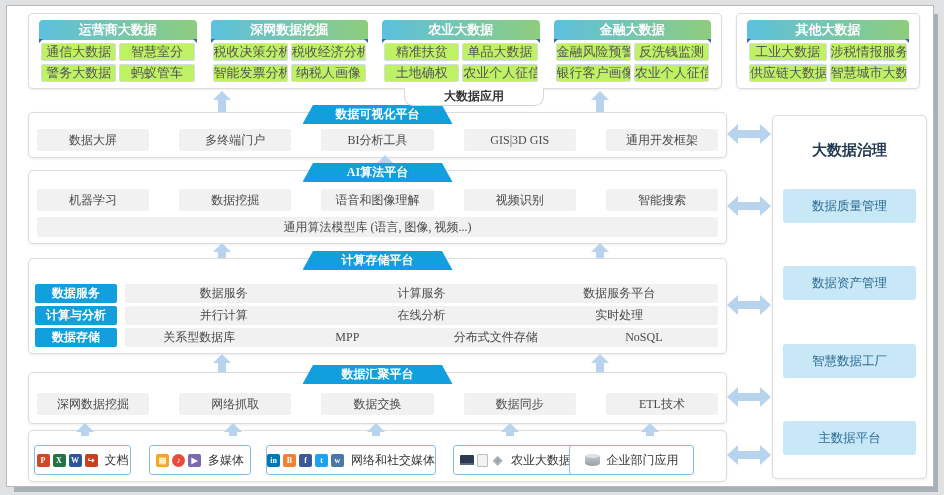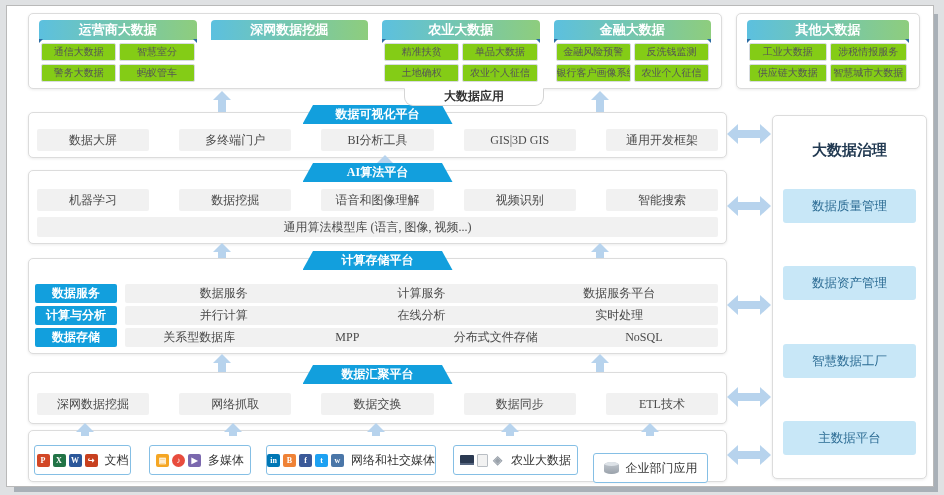--- a/index.html
+++ b/index.html
@@ -11,21 +11,21 @@
 
   
   .cards-wrap{display:flex;gap:14px;padding:6px 10px;box-sizing:border-box;}
   .card{flex:1;display:flex;flex-direction:column;min-width:0;}
   .card-head{height:20px;line-height:20px;text-align:center;color:#fff;font-weight:bold;font-size:13px;
     background:linear-gradient(90deg,#5cc0df,#8ecd7d);border-radius:4px 4px 0 0;}
   .card-body{position:relative;flex:1;display:grid;grid-template-columns:1fr 1fr;gap:3px;padding:3px 2px 1px;}
   .card-body::before,.card-body::after{content:"";position:absolute;top:-1px;width:0;height:0;border-top:4px solid #2e6da4;}
   .card-body::before{left:0;border-right:4px solid transparent;}
   .card-body::after{right:0;border-left:4px solid transparent;}
-  .card-item{background:#84cc16;border:1px solid #d8dce1;border-radius:2px;font-size:10px;color:#555;
+  .card-item{background:#bef264;border:1px solid #d8dce1;border-radius:2px;font-size:13px;color:#555;
     text-align:center;line-height:16px;white-space:nowrap;overflow:hidden;}
 
   
   .tab{position:absolute;left:404px;top:88px;width:138px;height:16px;background:#fff;border:1px solid #d5d5d5;border-top:1px solid #fff;
     border-radius:0 0 9px 9px;text-align:center;font-size:12px;font-weight:bold;color:#333;line-height:15px;z-index:5;}
 
   
   .banner{position:absolute;left:50%;transform:translateX(-50%);top:-8px;width:150px;height:19px;background:#129fdd;
     clip-path:polygon(7% 0,93% 0,100% 100%,0 100%);color:#fff;font-weight:bold;font-size:12px;text-align:center;line-height:19px;z-index:4;}
 
@@ -87,20 +87,26 @@
       <div class="card-head" data-name="card-title">运营商大数据</div>
       <div class="card-body" data-name="card-body">
         <div class="card-item" data-name="card-item">通信大数据</div>
         <div class="card-item" data-name="card-item">智慧室分</div>
         <div class="card-item" data-name="card-item">警务大数据</div>
         <div class="card-item" data-name="card-item">蚂蚁管车</div>
       </div>
     </div>
     <div class="card" data-name="category-card-tax">
       <div class="card-head" data-name="card-title">深网数据挖掘</div>
+      <div class="card-body" data-name="card-body">
+        <div class="card-item" data-name="card-item">税收决策分析</div>
+        <div class="card-item" data-name="card-item">税收经济分析</div>
+        <div class="card-item" data-name="card-item">智能发票分析</div>
+        <div class="card-item" data-name="card-item">纳税人画像</div>
+      </div>
     </div>
     <div class="card" data-name="category-card-agriculture">
       <div class="card-head" data-name="card-title">农业大数据</div>
       <div class="card-body" data-name="card-body">
         <div class="card-item" data-name="card-item">精准扶贫</div>
         <div class="card-item" data-name="card-item">单品大数据</div>
         <div class="card-item" data-name="card-item">土地确权</div>
         <div class="card-item" data-name="card-item">农业个人征信</div>
       </div>
     </div>
@@ -213,21 +219,21 @@
       <span class="ic" data-name="twitter-icon">t</span>
       <span class="ic" data-name="vk-icon">w</span>
       <span class="label" data-name="source-label">网络和社交媒体</span>
     </div>
     <div class="src-box" style="left:424px;width:125px;" data-name="source-machine-generated">
       <span class="ic" data-name="laptop-icon"></span>
       <span class="ic" data-name="file-icon"></span>
       <span class="ic" data-name="cube-icon">◈</span>
       <span class="label" data-name="source-label">农业大数据</span>
     </div>
-    <div class="src-box" style="left:564px;width:115px;margin-top:8px;" data-name="source-enterprise-apps">
+    <div class="src-box" style="left:540px;width:125px;" data-name="source-enterprise-apps">
       <span class="ic" data-name="database-icon"></span>
       <span class="label" data-name="source-label">企业部门应用</span>
     </div>
   </div>
 
   <div class="panel" style="left:772px;top:115px;width:153px;height:362px;" data-name="governance-panel">
     <div class="gov-title" data-name="governance-title">大数据治理</div>
     <div class="gov-box" style="top:73px;" data-name="governance-item">数据质量管理</div>
     <div class="gov-box" style="top:150px;" data-name="governance-item">数据资产管理</div>
     <div class="gov-box" style="top:228px;" data-name="governance-item">智慧数据工厂</div>

